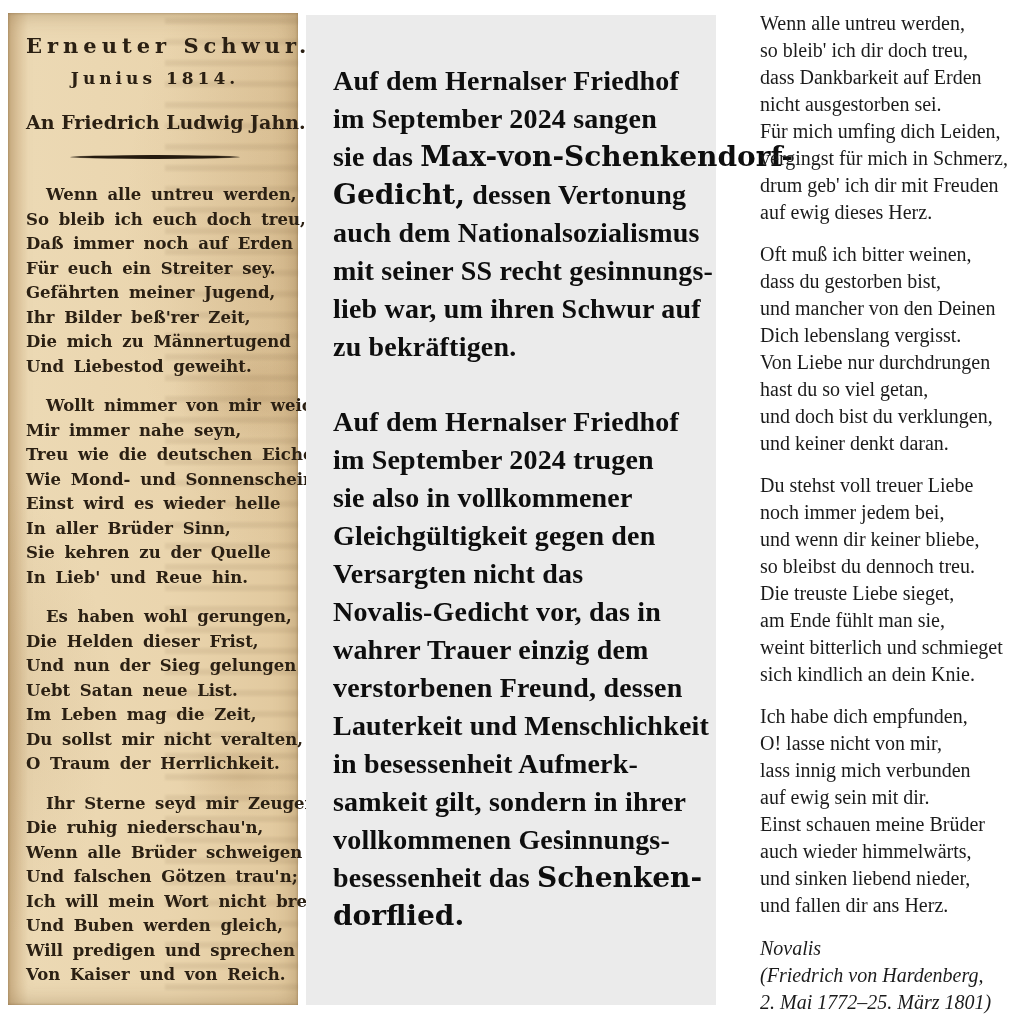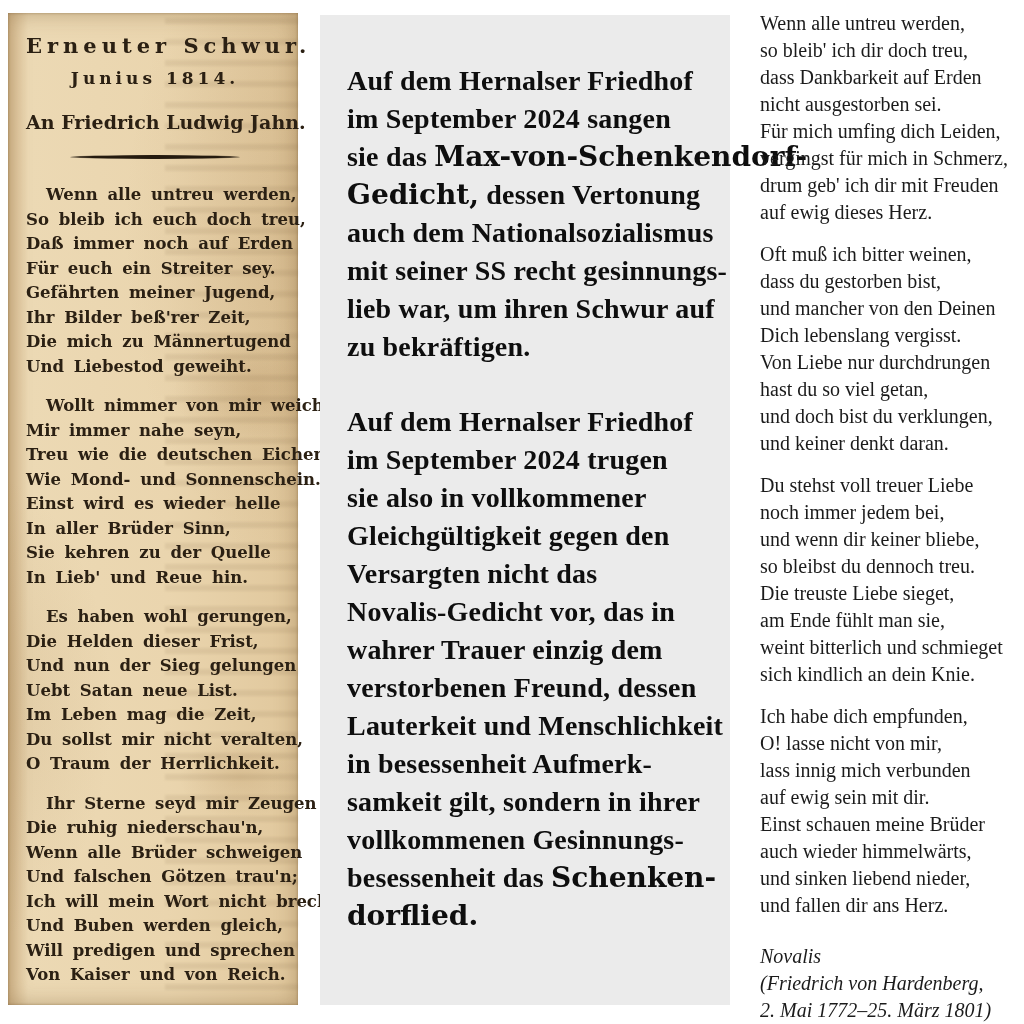--- a/index.html
+++ b/index.html
@@ -48,21 +48,21 @@
   }
   .scan-stanzas{margin-top:24px;}
   .scan .stanza{margin-bottom:15px;}
   .scan .stanza .line{
     font-size:16.5px;line-height:24.5px;word-spacing:4px;white-space:nowrap;
   }
   .scan .stanza .line:first-child{text-indent:20px;}
 
   
   .panel{
-    position:absolute;left:320px;top:15px;width:410px;height:990px;
+    position:absolute;left:306px;top:15px;width:410px;height:990px;
     background:#ebebeb;
     color:#0e0e0e;
   }
   .panel-inner{padding:47px 10px 0 27px;}
   .panel .para{margin-bottom:37px;}
   .panel .tline{
     font-size:28px;line-height:38px;font-weight:600;
     font-family:"Liberation Serif", serif;
     letter-spacing:0.2px;white-space:nowrap;
   }
@@ -70,21 +70,21 @@
     font-family:"DejaVu Serif", serif;font-weight:700;letter-spacing:0;
   }
 
   
   .poem{
     position:absolute;left:760px;top:10px;width:258px;
     color:#1b1b1b;font-family:"Liberation Serif", serif;
   }
   .poem .stanza{margin-bottom:15px;}
   .poem .line{font-size:20px;line-height:27px;white-space:nowrap;}
-  .attribution{margin-top:24px;font-style:italic;}
+  .attribution{margin-top:16px;font-style:italic;}
   .attribution .line{font-size:20px;line-height:27px;white-space:nowrap;}
 </style>
 </head>
 <body>
 
 <div class="scan">
   <div class="bleed"></div>
   <div class="scan-inner">
     <div class="scan-title">Erneuter Schwur.</div>
     <div class="scan-date">Junius 1814.</div>

